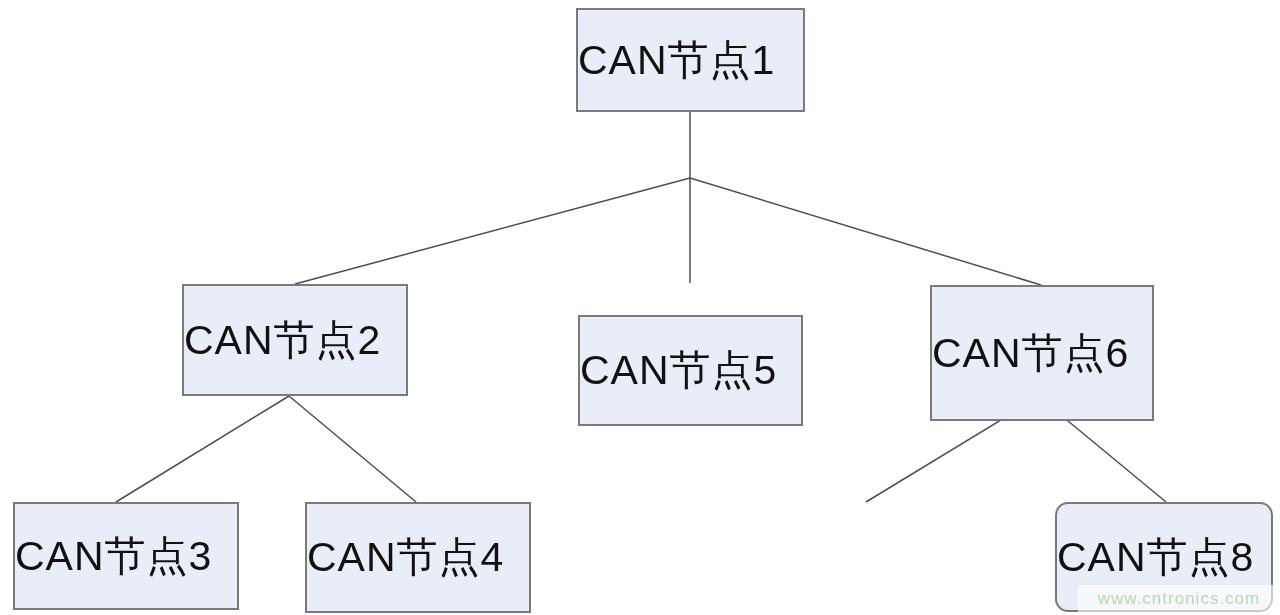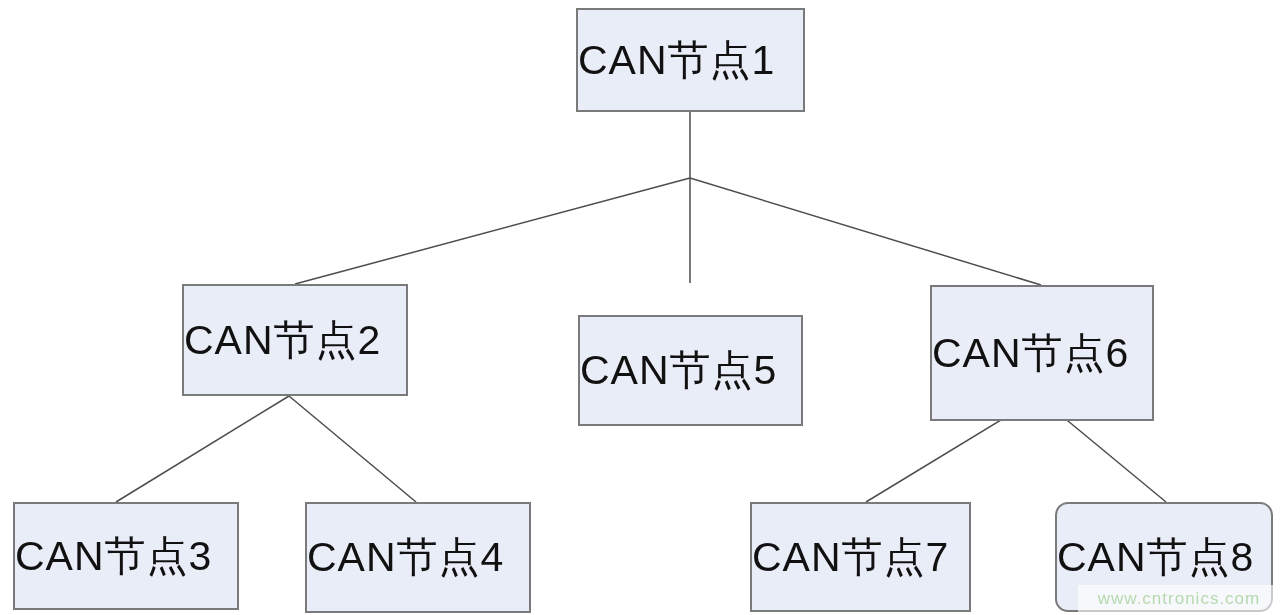--- a/index.html
+++ b/index.html
@@ -102,23 +102,20 @@
   </div>
   <div class="node node-6">
     <span>CAN节点6</span>
   </div>
   <div class="node node-3">
     <span>CAN节点3</span>
   </div>
   <div class="node node-4">
     <span>CAN节点4</span>
   </div>
-  <div class="node node-7">
-    <span>CAN节点7</span>
-  </div>
   <div class="node node-8">
     <span>CAN节点8</span>
   </div>
 
   <div class="watermark">
     <span>www.cntronics.com</span>
   </div>
 
 </div>
 

